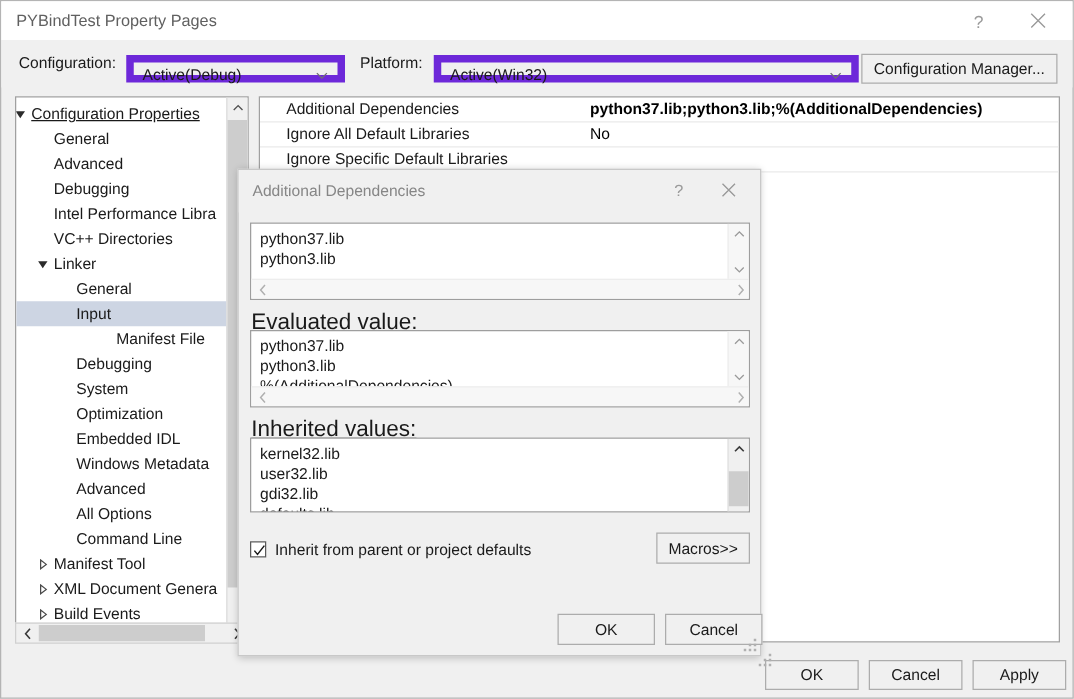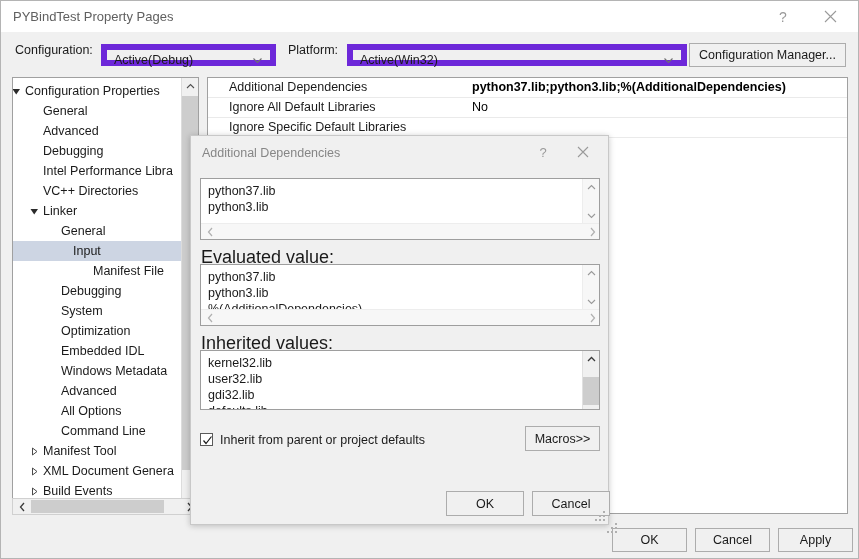--- a/index.html
+++ b/index.html
@@ -442,21 +442,21 @@
   <div id="btn-config-manager">Configuration Manager...</div>
 
   <div id="tree-panel">
     <div id="tree-list">
         <div class="tnode">
           <span class="tw" style="left: -1px;">
             <svg width="9" height="9" viewBox="0 0 9 9">
               <path d="M0.5 2 L8 2 L4.2 7.5 Z" fill="#2b2b2b" stroke="none"></path>
             </svg>
           </span>
-          <span class="tlabel" style="left: 12px;">Configuration Properties</span>
+          <span class="tlabel" style="left: 12px; text-decoration: underline;">Configuration Properties</span>
         </div>
         <div class="tnode">
           <span class="tlabel" style="left: 30px;">General</span>
         </div>
         <div class="tnode">
           <span class="tlabel" style="left: 30px;">Advanced</span>
         </div>
         <div class="tnode">
           <span class="tlabel" style="left: 30px;">Debugging</span>
         </div>
@@ -471,21 +471,21 @@
             <svg width="9" height="9" viewBox="0 0 9 9">
               <path d="M0.5 2 L8 2 L4.2 7.5 Z" fill="#2b2b2b" stroke="none"></path>
             </svg>
           </span>
           <span class="tlabel" style="left: 30px;">Linker</span>
         </div>
         <div class="tnode">
           <span class="tlabel" style="left: 48px;">General</span>
         </div>
         <div class="tnode sel">
-          <span class="tlabel" style="left: 48px; margin-left: 12px;">Input</span>
+          <span class="tlabel" style="left: 48px;">Input</span>
         </div>
         <div class="tnode">
           <span class="tlabel" style="left: 48px; margin-left: 32px;">Manifest File</span>
         </div>
         <div class="tnode">
           <span class="tlabel" style="left: 48px;">Debugging</span>
         </div>
         <div class="tnode">
           <span class="tlabel" style="left: 48px;">System</span>
         </div>

